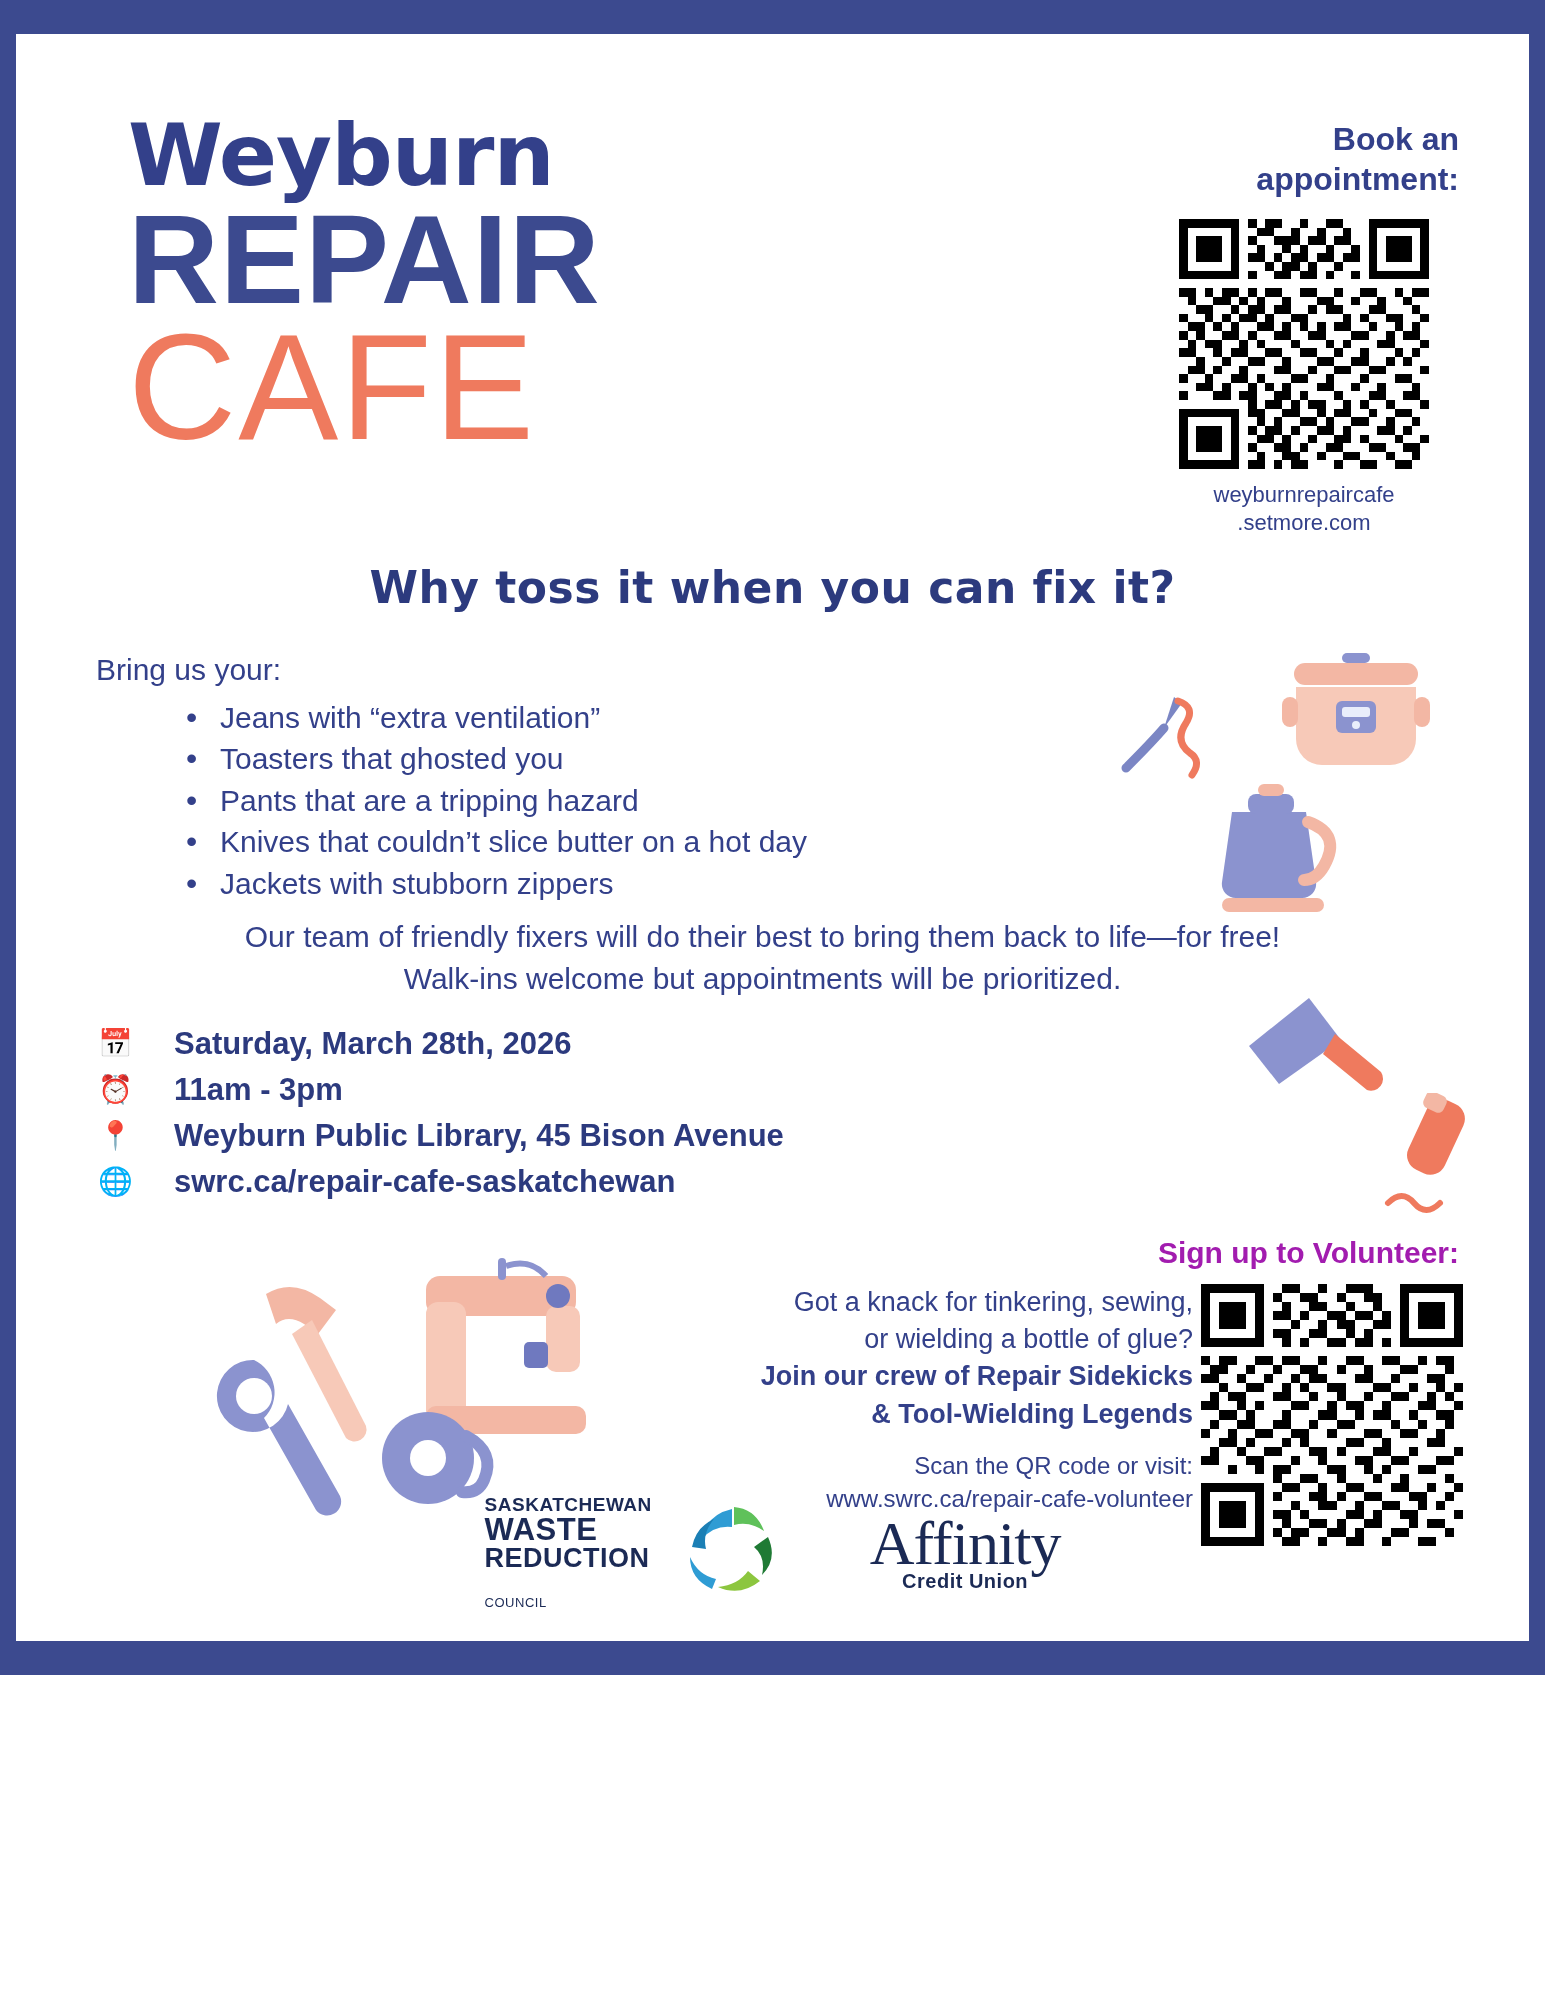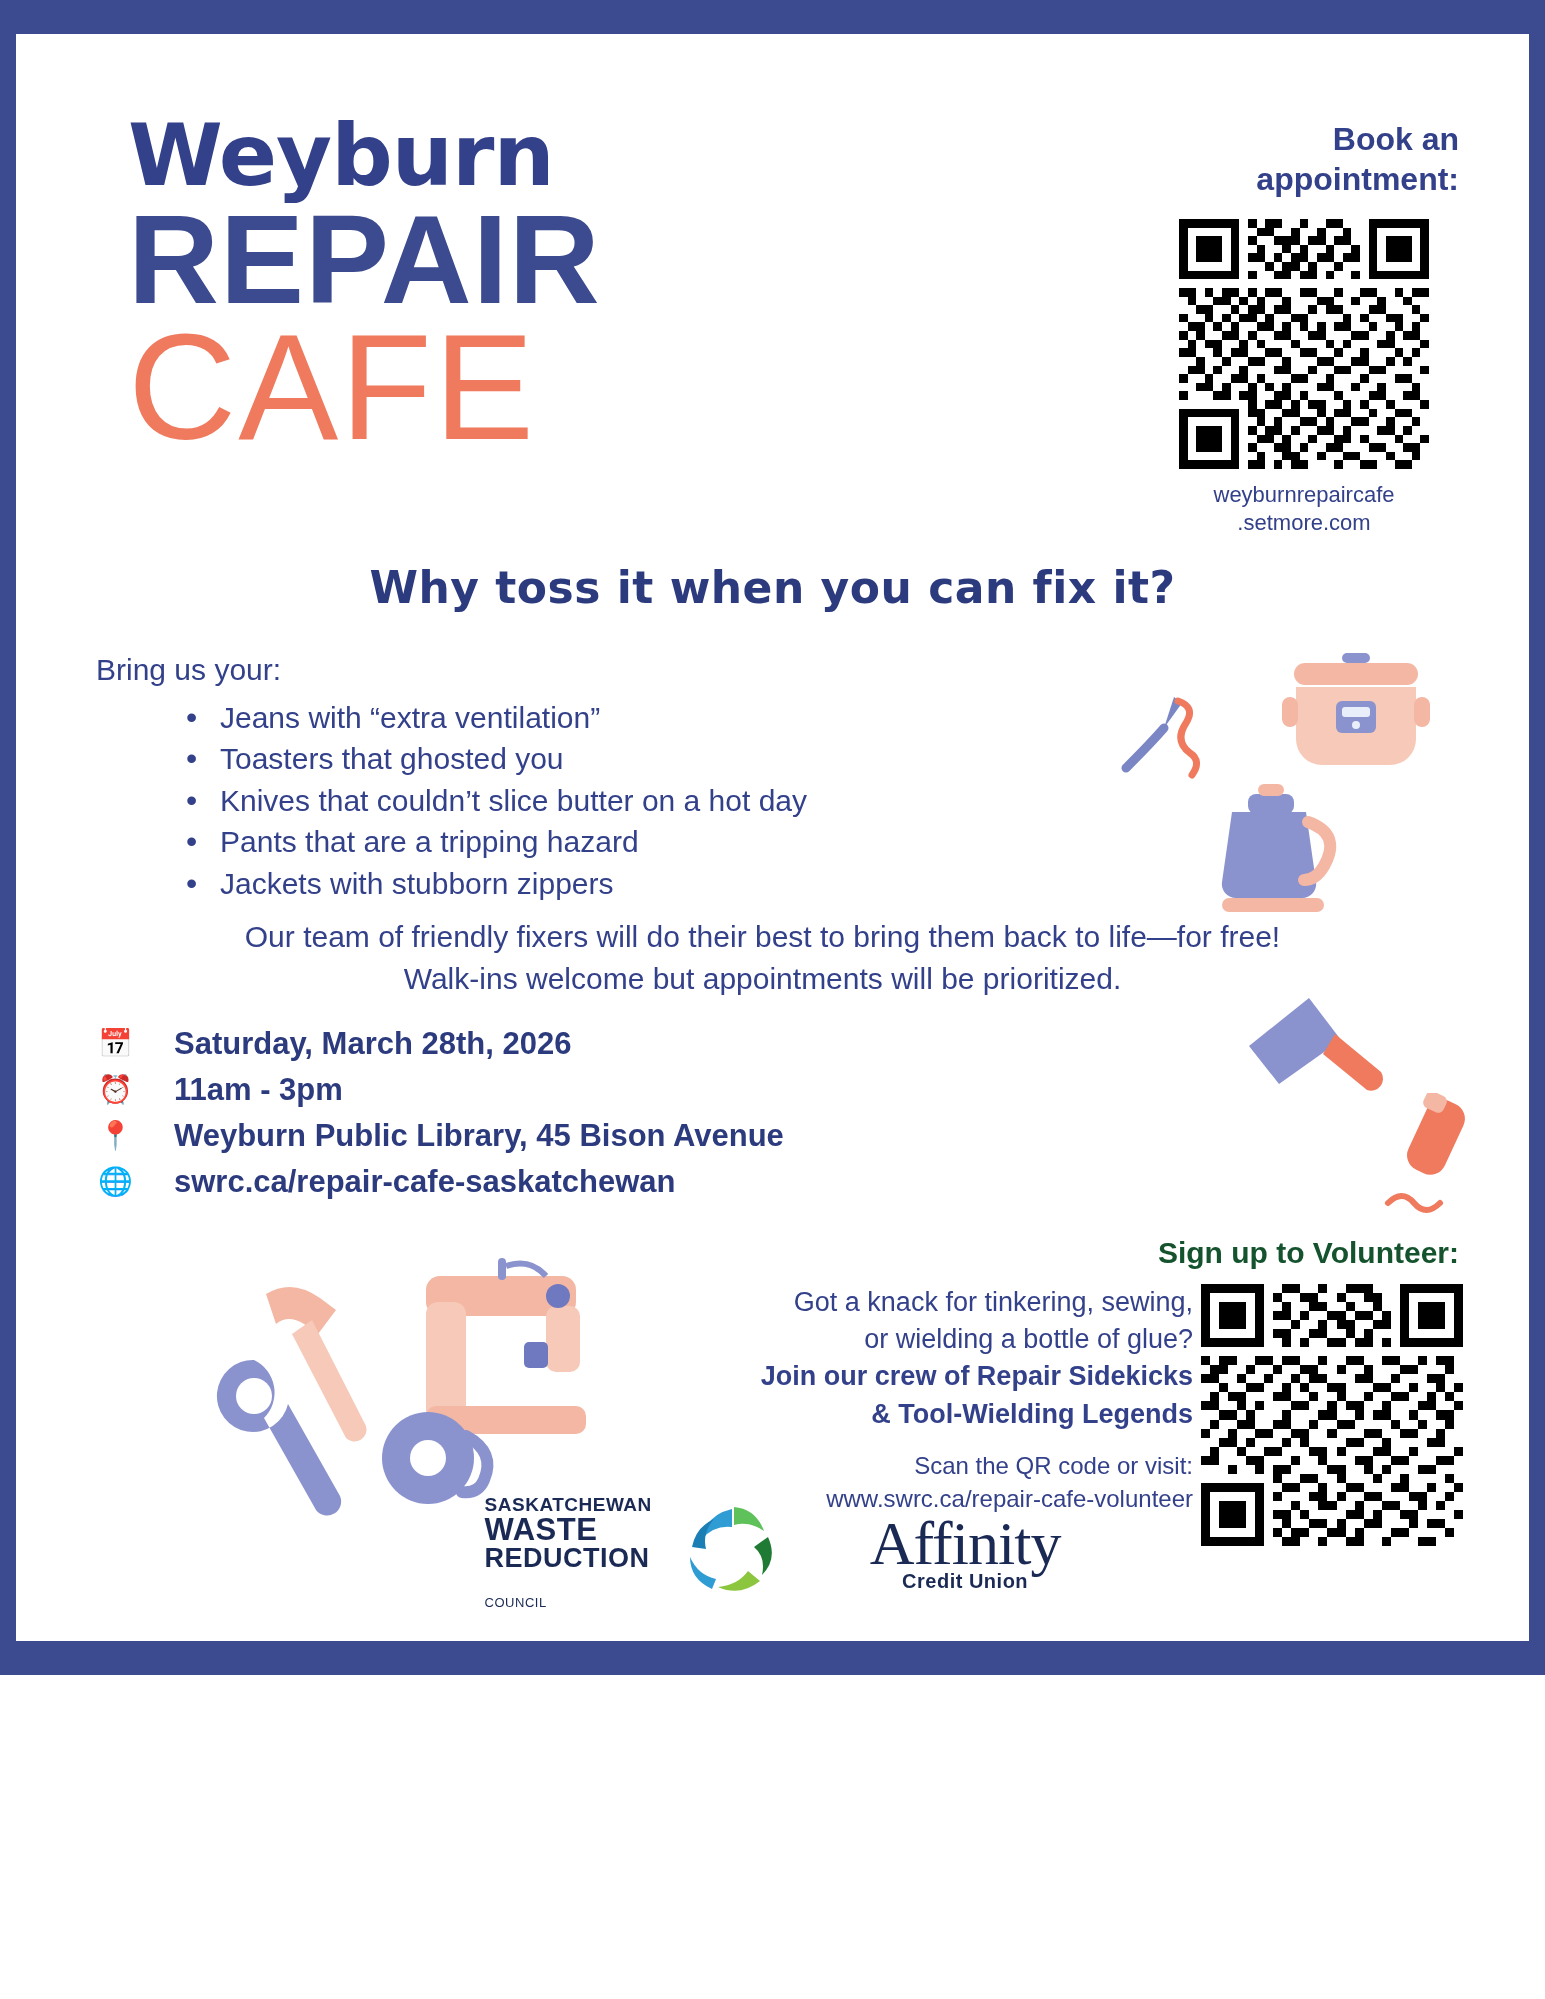--- a/index.html
+++ b/index.html
@@ -180,21 +180,21 @@
     position: relative;
     margin-top: 36px;
     height: 300px;
   }
   .vol-title {
     position: absolute;
     right: 10px;
     top: 0;
     font-size: 30px;
     font-weight: bold;
-    color: #14532d;
+    color: #a21caf;
   }
   .vol-text {
     position: absolute;
     right: 276px;
     top: 48px;
     width: 560px;
     text-align: right;
     color: #33408a;
   }
   .vol-text .l1 {
@@ -533,22 +533,22 @@
         <rect x="52" y="16" width="46" height="20" rx="8" fill="#8b93cf"></rect>
         <rect x="62" y="6" width="26" height="12" rx="6" fill="#f3b7a4"></rect>
         <path d="M112 44 q34 12 16 44 q-8 14 -20 14" stroke="#f3b7a4" stroke-width="12" fill="none" stroke-linecap="round"></path>
         <rect x="26" y="120" width="102" height="14" rx="7" fill="#f3b7a4"></rect>
       </svg>
 
       <div class="bring">Bring us your:</div>
       <ul class="items">
         <li>Jeans with “extra ventilation”</li>
         <li>Toasters that ghosted you</li>
+        <li>Pants that are a tripping hazard</li>
         <li>Knives that couldn’t slice butter on a hot day</li>
-        <li>Pants that are a tripping hazard</li>
         <li>Jackets with stubborn zippers</li>
       </ul>
       <div class="team-line">Our team of friendly fixers will do their best to bring them back to life—for free!</div>
       <div class="walkin-line">Walk-ins welcome but appointments will be prioritized.</div>
 
       <svg class="ill" style="left:1155px; top:335px;" width="190" height="140" viewBox="0 0 190 140">
         <path d="M18 58 L78 10 L110 52 L48 96 Z" fill="#8b93cf"></path>
         <path d="M104 46 L150 84 a12 12 0 0 1 -14 18 L92 66 Z" fill="#ef7a5e"></path>
       </svg>
       <svg class="ill" style="left:1290px; top:440px;" width="130" height="150" viewBox="0 0 130 150">

